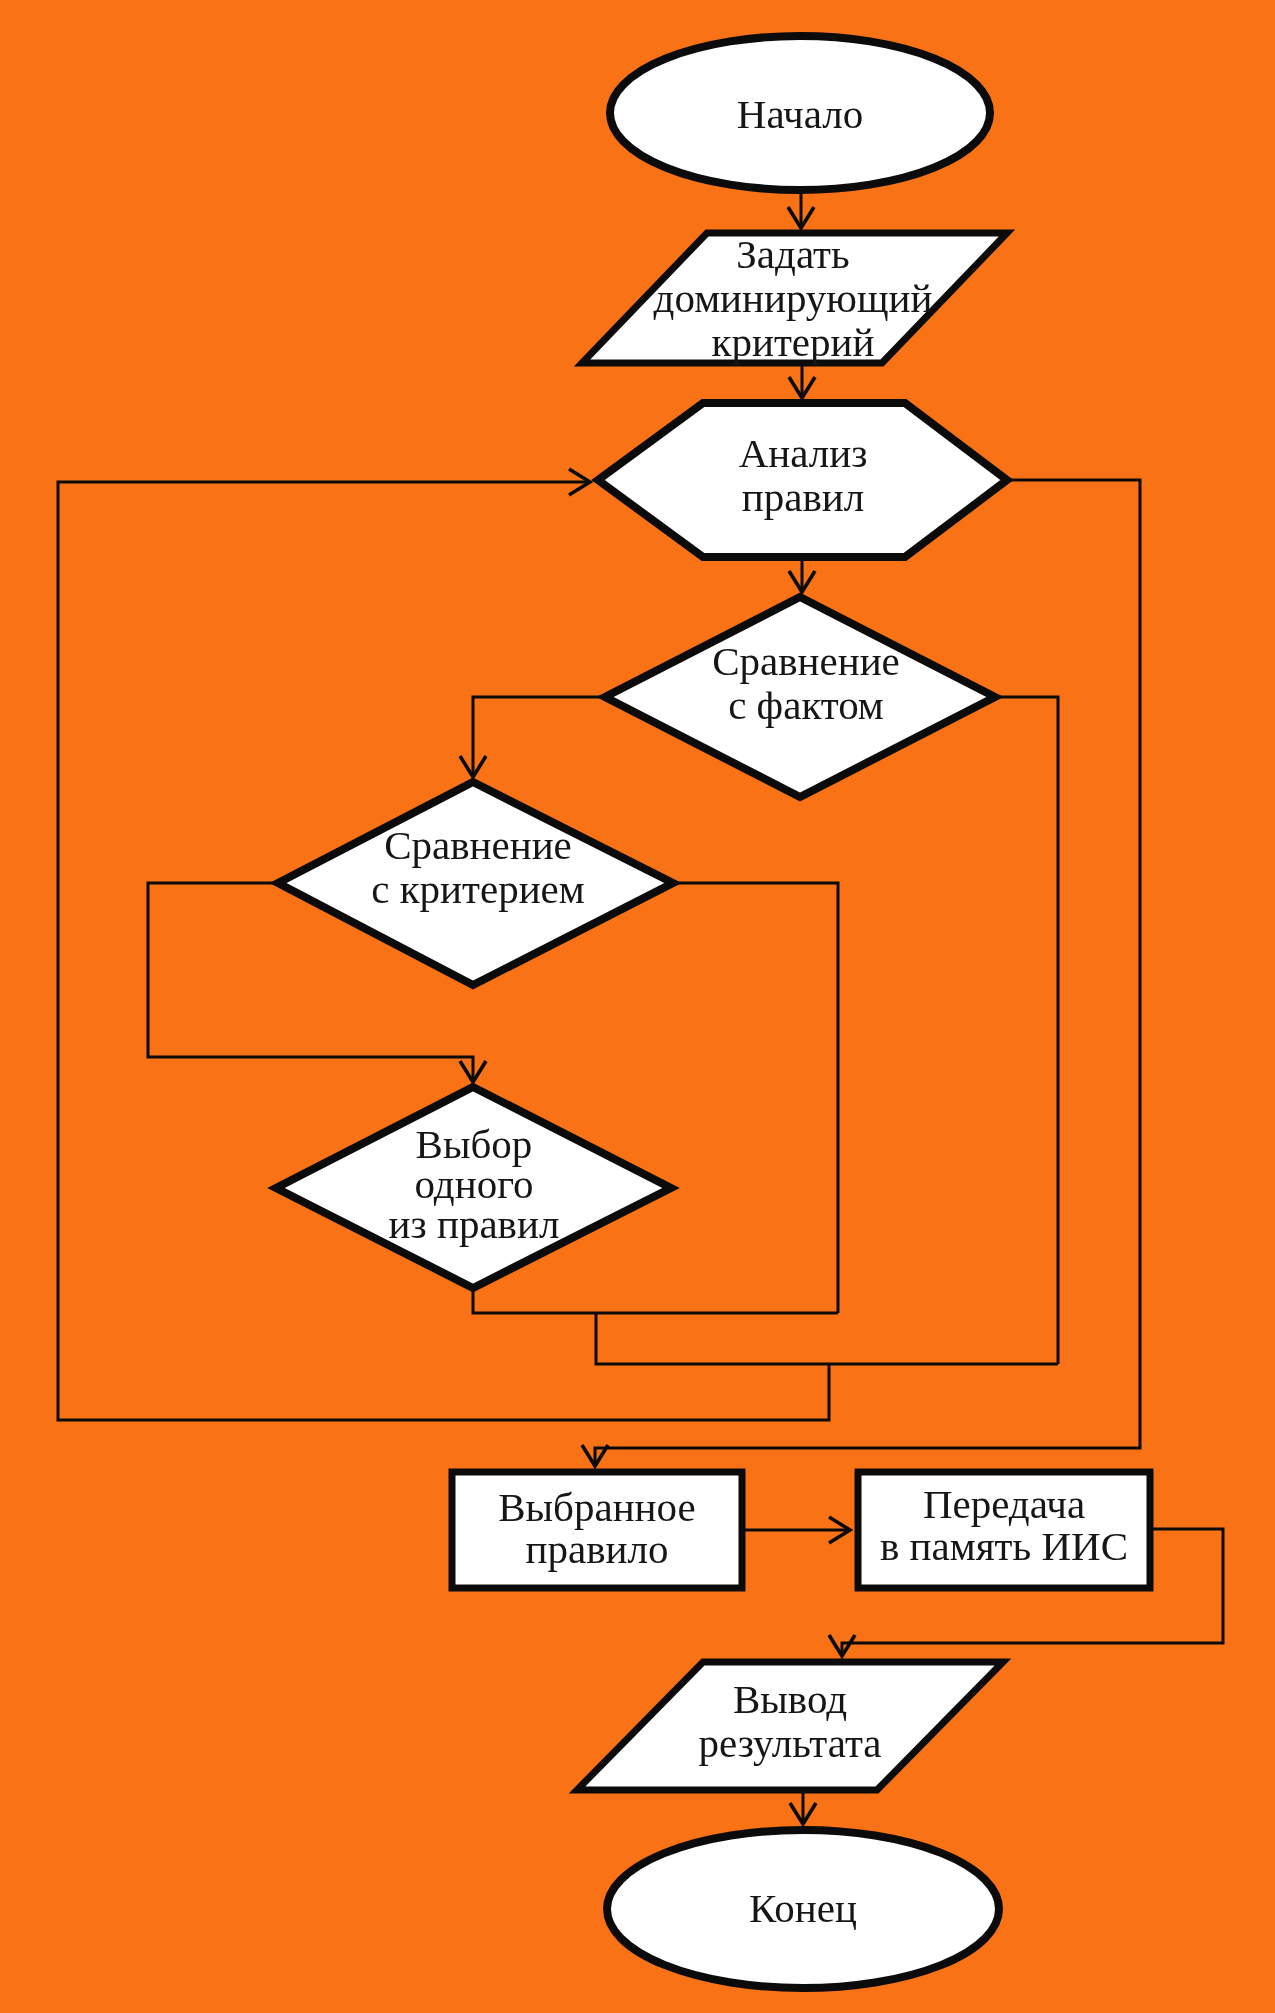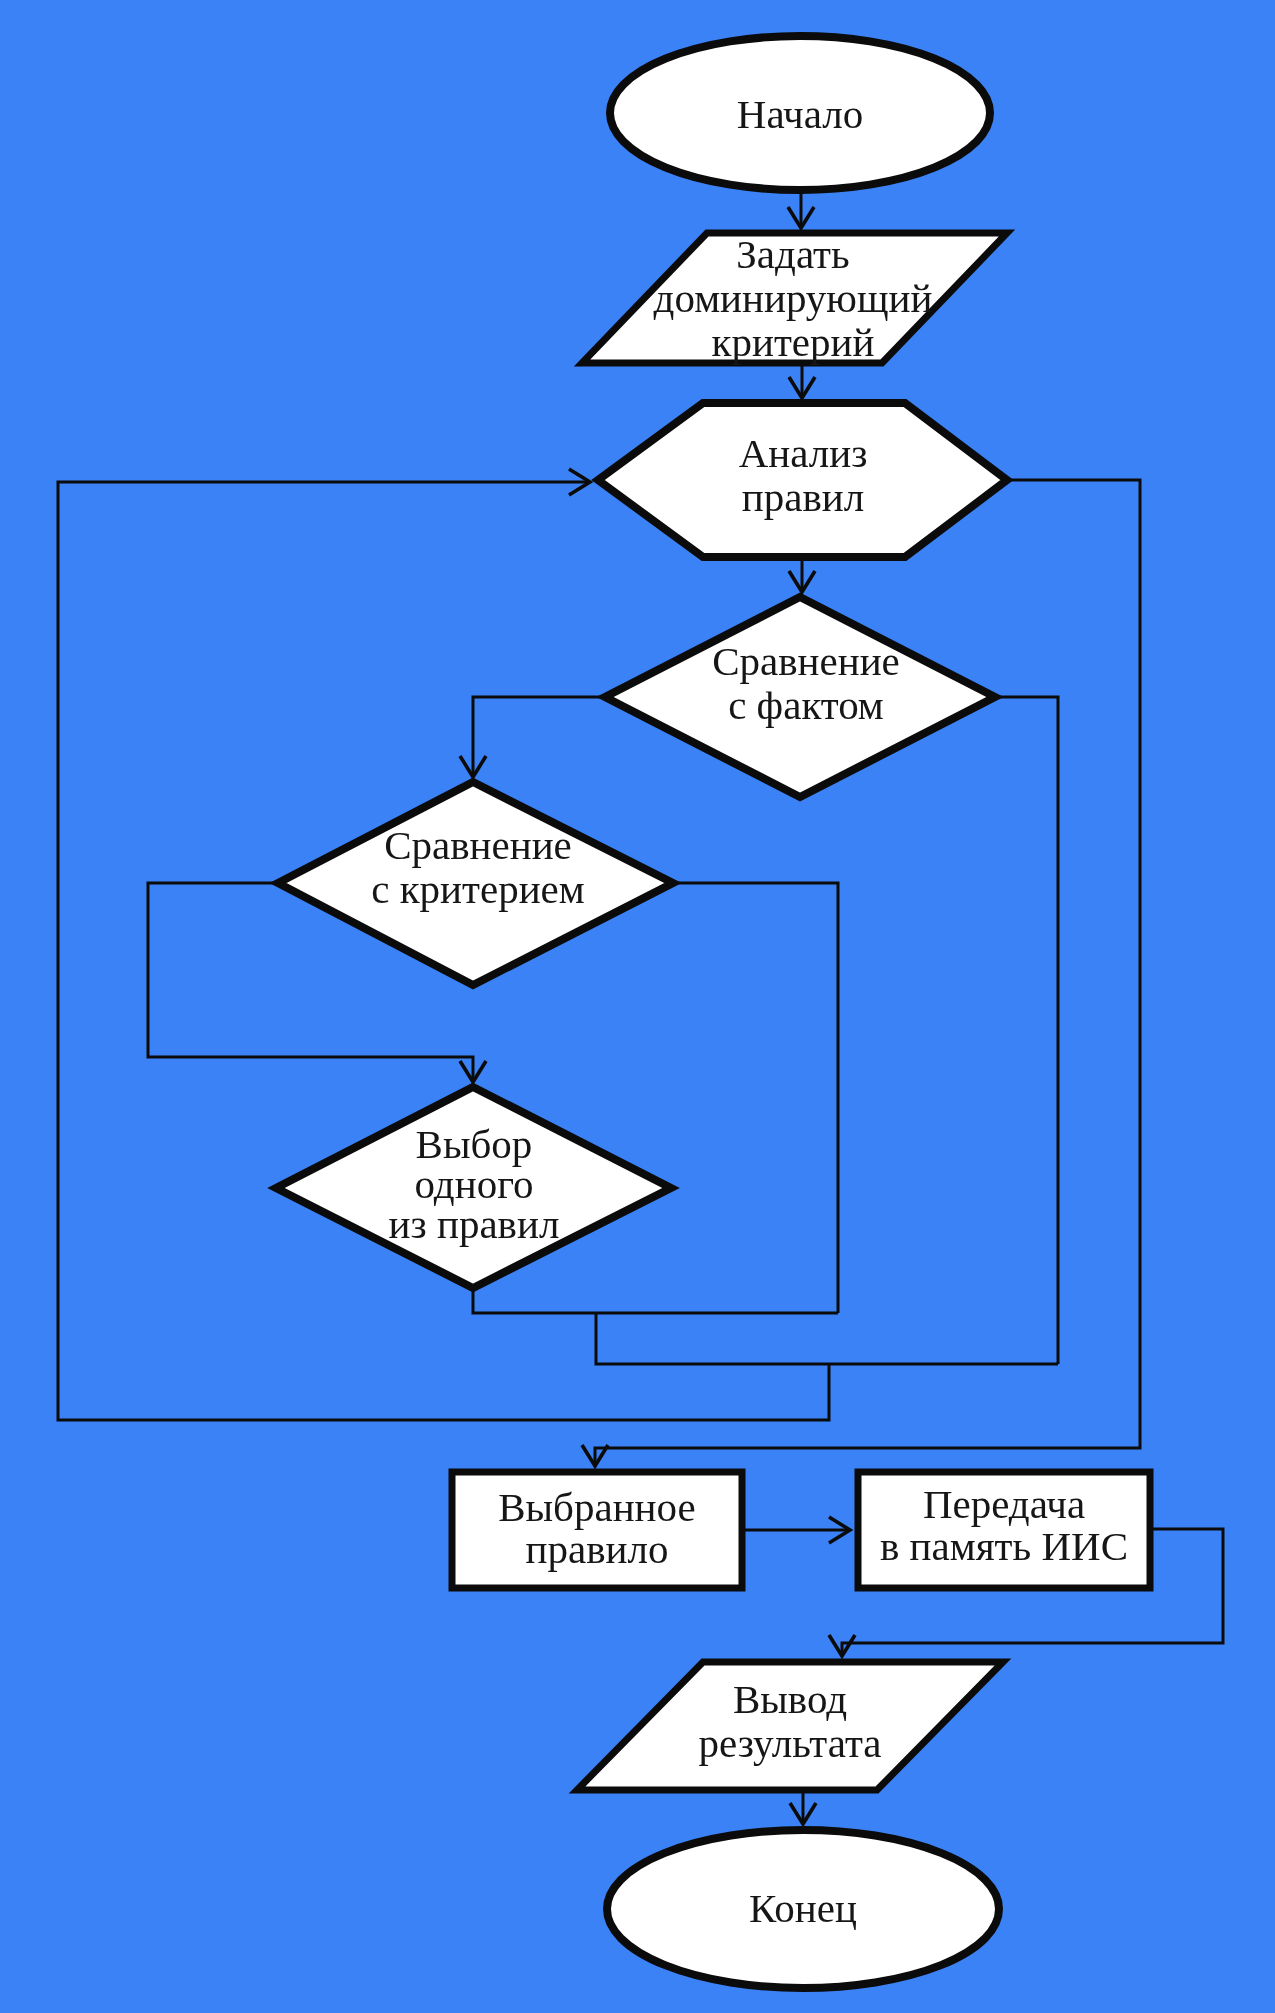--- a/index.html
+++ b/index.html
@@ -4,21 +4,21 @@
 <style>
   html, body {
     margin: 0;
     padding: 0;
     background: #ffffff;
   }
   .page {
     position: relative;
     width: 1275px;
     height: 2013px;
-    background: #3b82f6;
+    background: #f97316;
     overflow: hidden;
   }
   svg.flowchart {
     position: absolute;
     left: 0;
     top: 0;
     width: 1275px;
     height: 2013px;
     display: block;
   }

